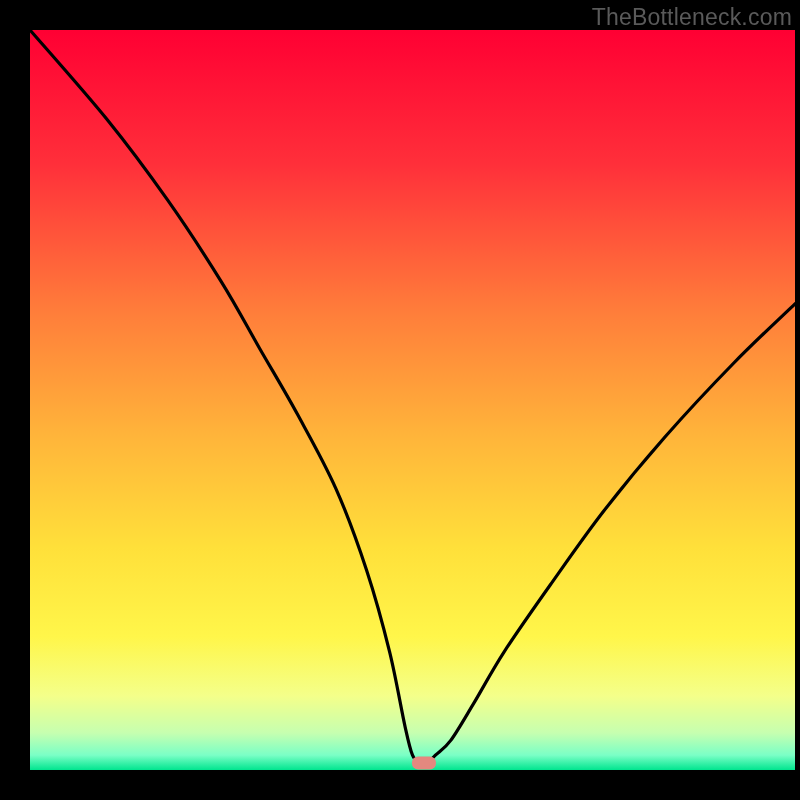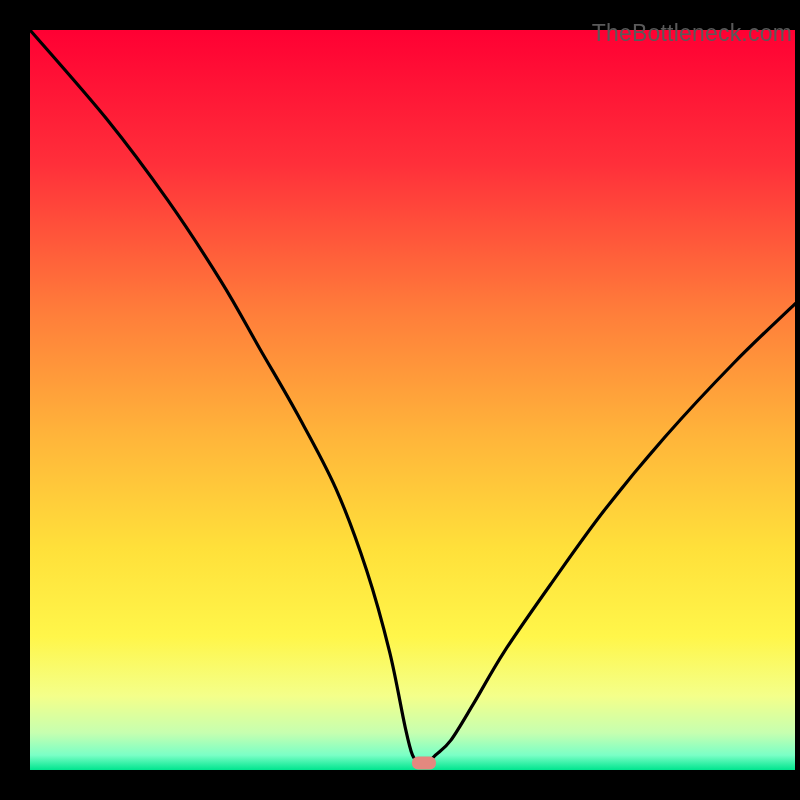--- a/index.html
+++ b/index.html
@@ -12,21 +12,21 @@
     font-family: Arial, Helvetica, sans-serif;
   }
   .wrap {
     position: relative;
     width: 800px;
     height: 800px;
     background: #000;
   }
   .watermark {
     position: absolute;
-    top: 20px;
+    top: 4px;
     right: 8px;
     font-size: 23px;
     font-weight: 500;
     color: #5a5a5a;
     letter-spacing: 0.2px;
     font-family: Arial, sans-serif;
   }
   svg {
     display: block;
   }

